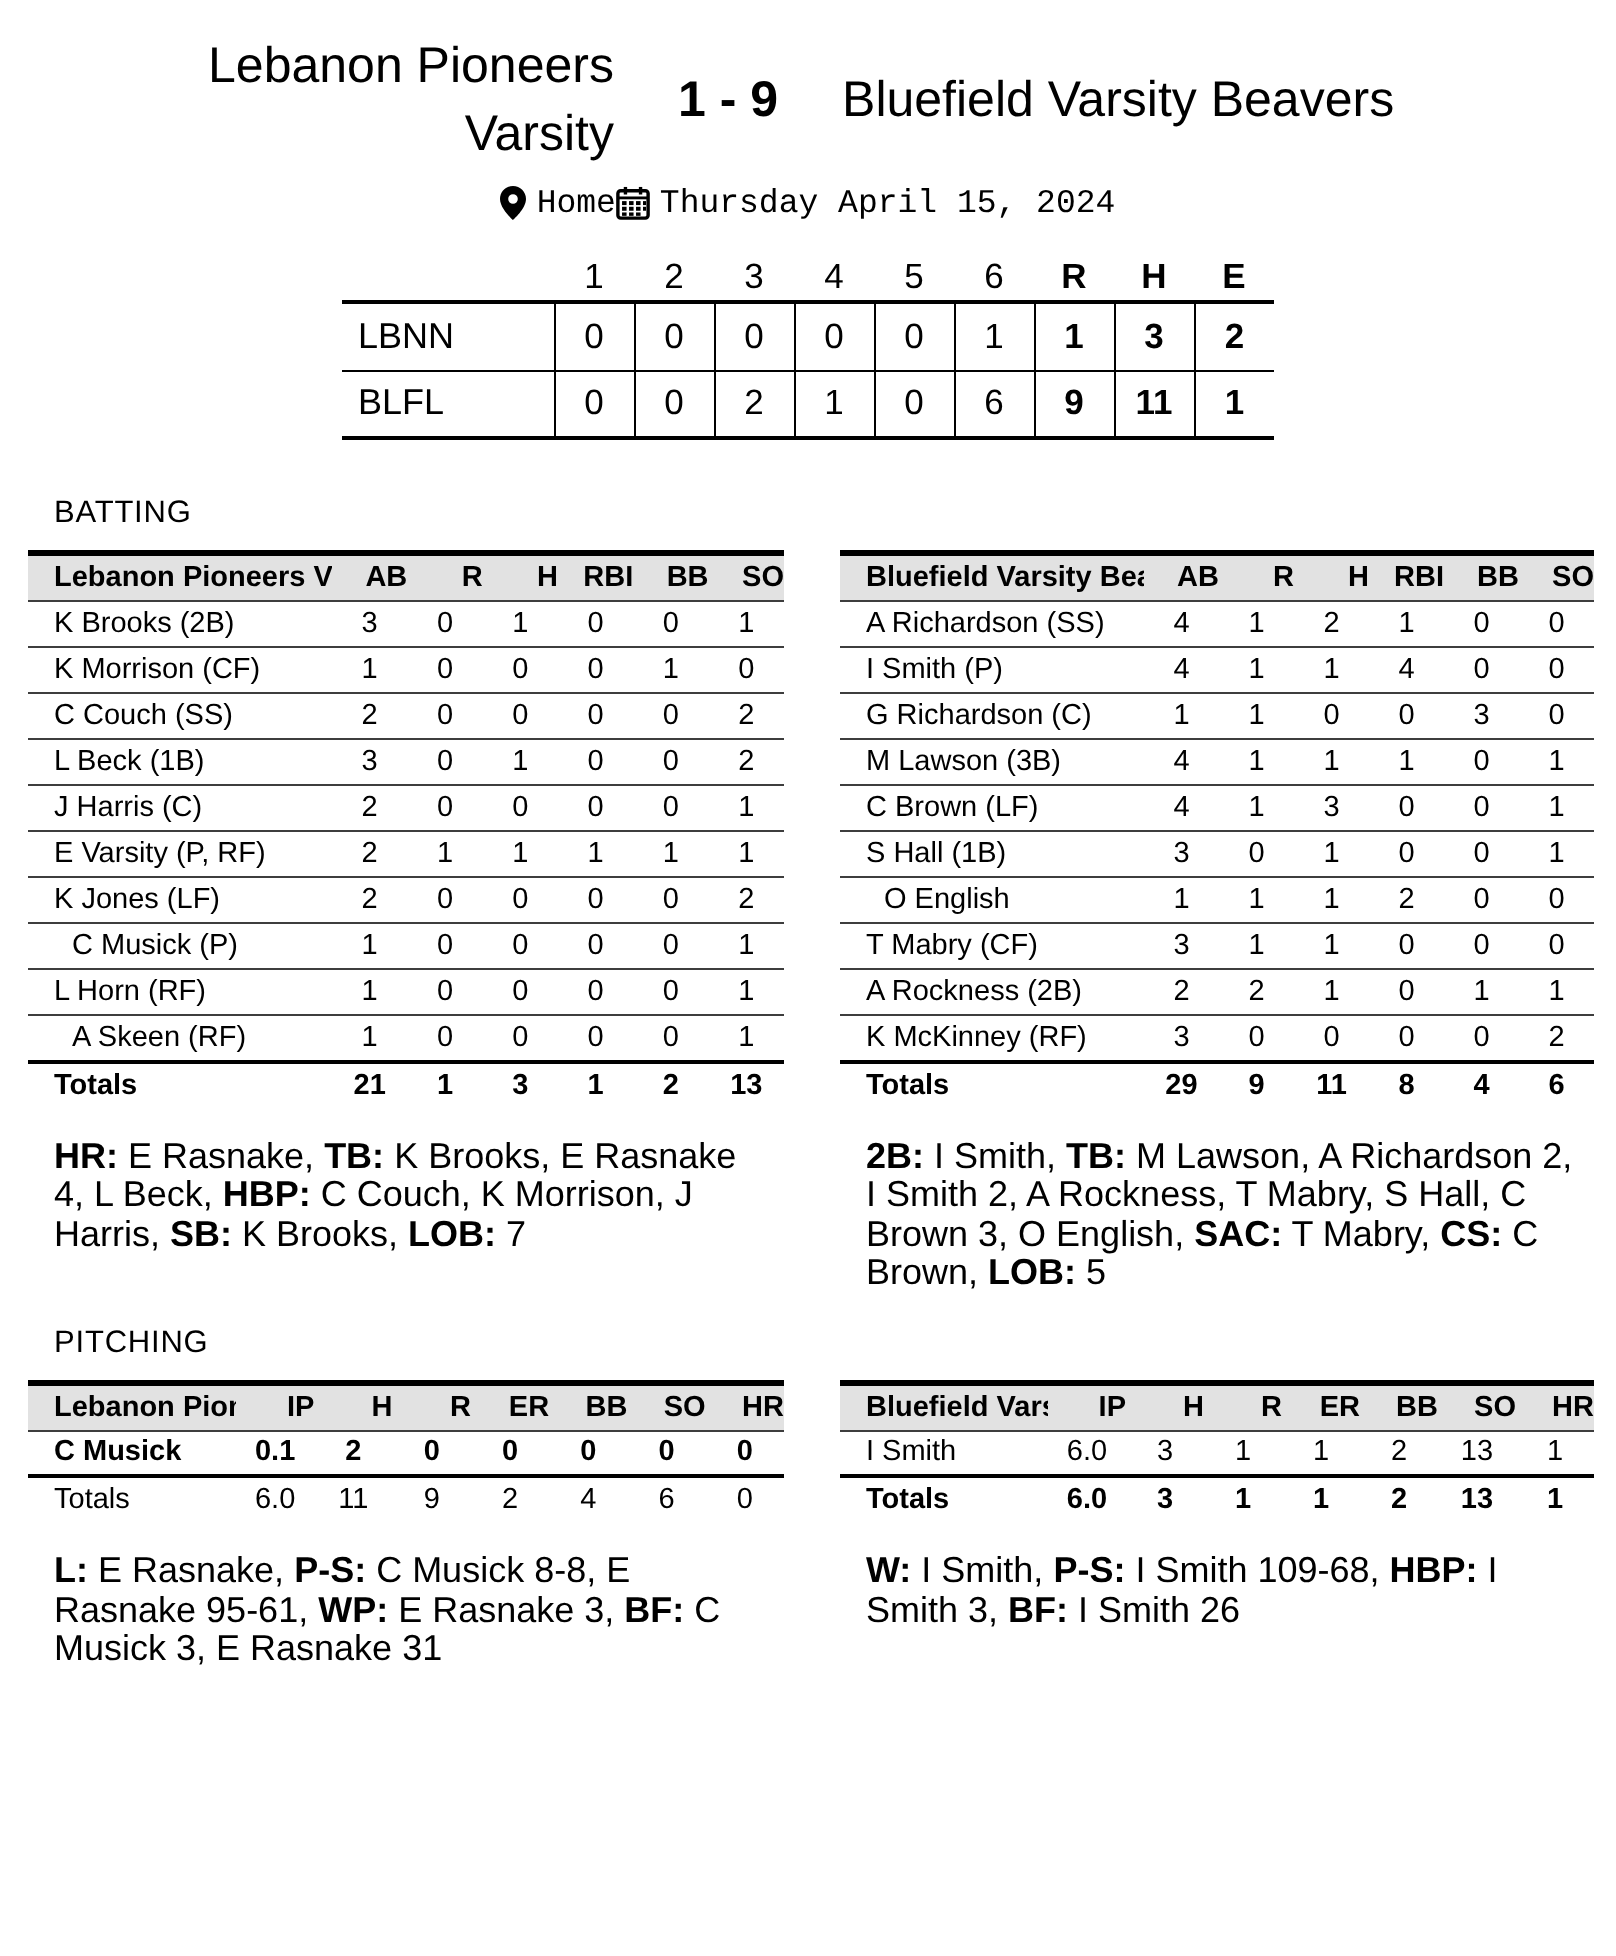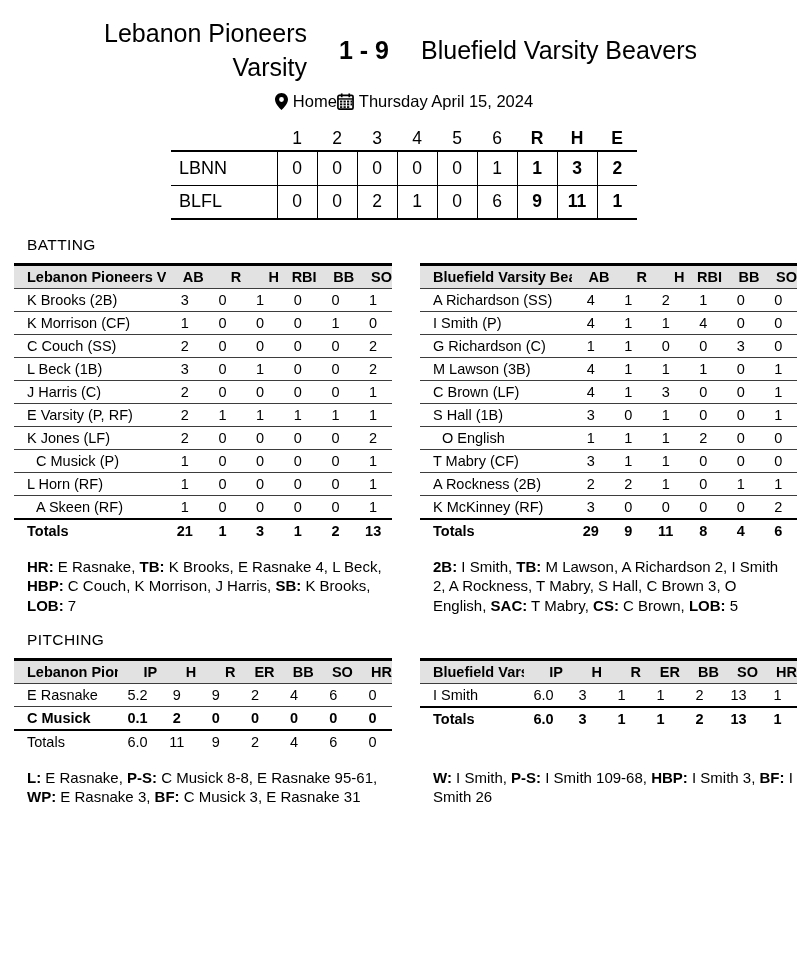--- a/index.html
+++ b/index.html
@@ -17,21 +17,21 @@
     display: flex; justify-content: center; align-items: center;
     gap: 32px; padding-top: 16px;
   }
   .team-name { font-size: 25px; line-height: 34px; font-weight: 400; }
   .team-left  { width: 250px; text-align: right; }
   .team-right { width: 330px; text-align: left; }
   .score { font-size: 25px; font-weight: 700; white-space: nowrap; }
 
   .meta {
     display: flex; justify-content: center; align-items: center;
-    margin-top: 8px; font-size: 16.5px;
+    margin-top: 8px; font-size: 16.5px; font-family: Liberation Mono, monospace;
   }
   .meta-item { display: inline-flex; align-items: center; gap: 5px; }
   .meta-item svg { display: block; }
 
   
   table.linescore {
     border-collapse: collapse; margin: 15px auto 0;
     font-size: 17.5px;
   }
   .linescore th {
@@ -47,21 +47,21 @@
   .linescore td.team {
     width: 106px; text-align: left; padding-left: 8px;
     border-left: none; font-size: 18px;
   }
   .linescore td.rhe { font-weight: 700; }
   .linescore tbody tr:first-child td { border-top: 2.5px solid #000; }
   .linescore tbody tr + tr td { border-top: 1.5px solid #000; }
   .linescore tbody tr:last-child td { border-bottom: 2.5px solid #000; }
 
   
-  .section { margin: 16px 0 0 14px; }
+  .section { margin: 28px 0 0 14px; }
   .section.pitching { margin-top: 16px; }
   .section-title {
     font-size: 15.5px; font-weight: 400; letter-spacing: 0.4px;
     margin: 0 0 9px 13px;
   }
   .cols {
     display: grid;
     grid-template-columns: 378px 377px;
     grid-template-rows: auto auto;
     column-gap: 28px;
@@ -88,21 +88,21 @@
     text-align: left; padding-left: 13px;
     white-space: nowrap; overflow: hidden;
   }
   .stats td.name.indent { padding-left: 22px; }
   .stats tr.bold td { font-weight: 700; }
   .stats tr.totals td { border-top: 2.5px solid #000; border-bottom: none; }
 
   
   .notes {
     margin: 15px 0 0; padding: 0 4px 0 13px;
-    font-size: 15px; line-height: 19.5px;
+    font-size: 18px; line-height: 19.5px;
   }
   .notes strong { font-weight: 700; }
 </style>
 </head>
 <body>
 
 <header class="scoreboard">
   <div class="team-name team-left">Lebanon Pioneers Varsity</div>
   <div class="score">1 - 9</div>
   <div class="team-name team-right">Bluefield Varsity Beavers</div>
@@ -460,30 +460,20 @@
             <th>IP</th>
             <th>H</th>
             <th>R</th>
             <th>ER</th>
             <th>BB</th>
             <th>SO</th>
             <th>HR</th>
           </tr>
         </thead>
         <tbody>
-          <tr>
-            <td class="name">E Rasnake</td>
-            <td>5.2</td>
-            <td>9</td>
-            <td>9</td>
-            <td>2</td>
-            <td>4</td>
-            <td>6</td>
-            <td>0</td>
-          </tr>
           <tr class="bold">
             <td class="name">C Musick</td>
             <td>0.1</td>
             <td>2</td>
             <td>0</td>
             <td>0</td>
             <td>0</td>
             <td>0</td>
             <td>0</td>
           </tr>

